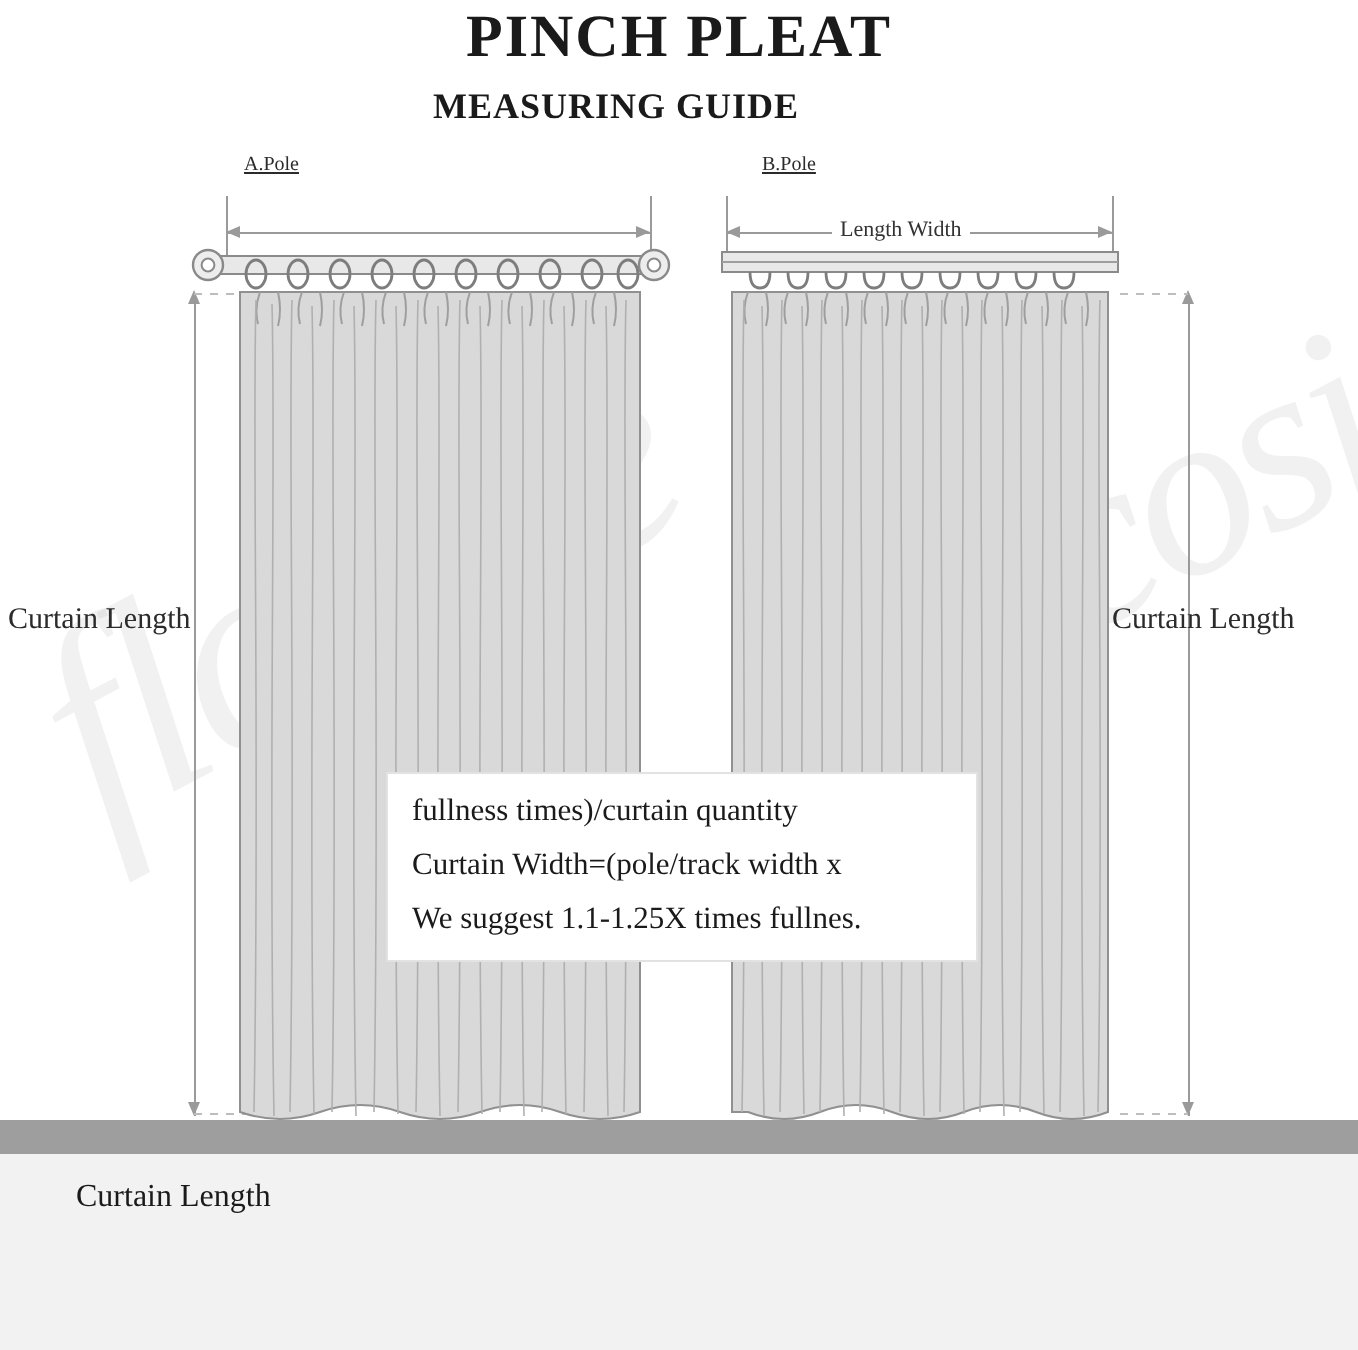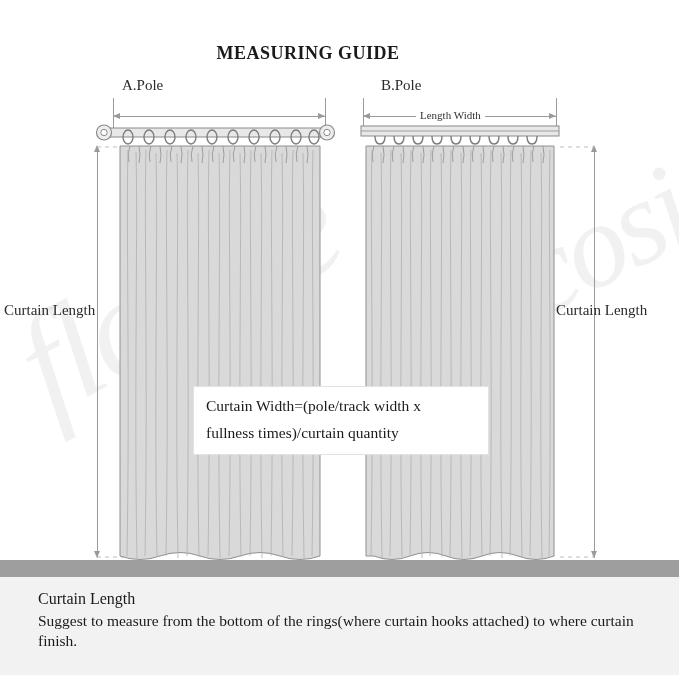--- a/index.html
+++ b/index.html
@@ -39,22 +39,23 @@
     width: 616px;
     text-align: center;
     font-size: 18px;
     font-weight: bold;
     letter-spacing: 0.5px;
   }
 
   
   .panel-label {
     position: absolute;
-    font-size: 15px;
+    font-size: 10px;
     color: #2b2b2b;
+    text-decoration: underline;
   }
   #label-pole { top: 77px; left: 122px; }
   #label-track { top: 77px; left: 381px; }
 
   
   .watermark {
     position: absolute;
     font-family: "Liberation Serif", serif;
     font-style: italic;
     font-size: 140px;
@@ -178,20 +179,21 @@
   }
 </style>
 </head>
 <body>
 
 <div class="page">
 
   <div class="watermark" id="wm1">flcosie</div>
   <div class="watermark" id="wm2">flcosie</div>
 
+  <div class="title">PINCH PLEAT</div>
   <div class="subtitle">MEASURING GUIDE</div>
 
   <div class="panel-label" id="label-pole">A.Pole</div>
   <div class="panel-label" id="label-track">B.Pole</div>
 
   <div class="vtick" style="top:98px; left:113px; height:34px;"></div>
   <div class="vtick" style="top:98px; left:325px; height:34px;"></div>
   <div class="dimline" style="top:116px; left:113px; width:212px;"></div>
   <div class="arrow-l" style="top:112.5px; left:113px;"></div>
   <div class="arrow-r" style="top:112.5px; left:318px;"></div>
@@ -351,23 +353,23 @@
       <path d="M501,153 C503,230 499,400 502,558"></path>
       <path d="M511,150 C509,220 513,380 510,556"></path>
       <path d="M521,153 C523,230 519,400 522,557"></path>
       <path d="M531,150 C529,220 533,380 530,556"></path>
       <path d="M541,153 C543,230 539,400 542,558"></path>
       <path d="M550,150 C548,220 552,380 549,556"></path>
     </g>
   </svg>
 
   <div class="formula">
+    <p>fullness times)/curtain quantity</p>
     <p>Curtain Width=(pole/track width x</p>
-    <p>fullness times)/curtain quantity</p>
+    <p>We suggest 1.1-1.25X times fullnes.</p>
   </div>
 
   <div class="footer-bar"></div>
   <div class="footer">
     <h3>Curtain Length</h3>
-    <p>Suggest to measure from the bottom of the rings(where curtain hooks attached) to where curtain finish.</p>
   </div>
 
 </div>
 
 </body></html>

